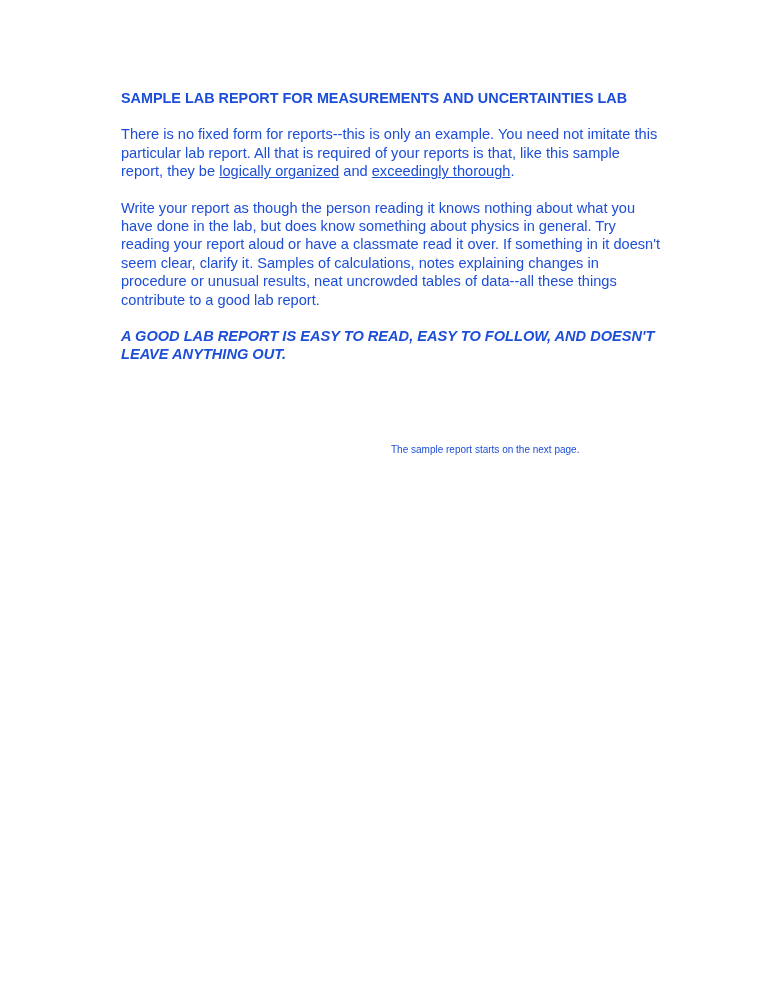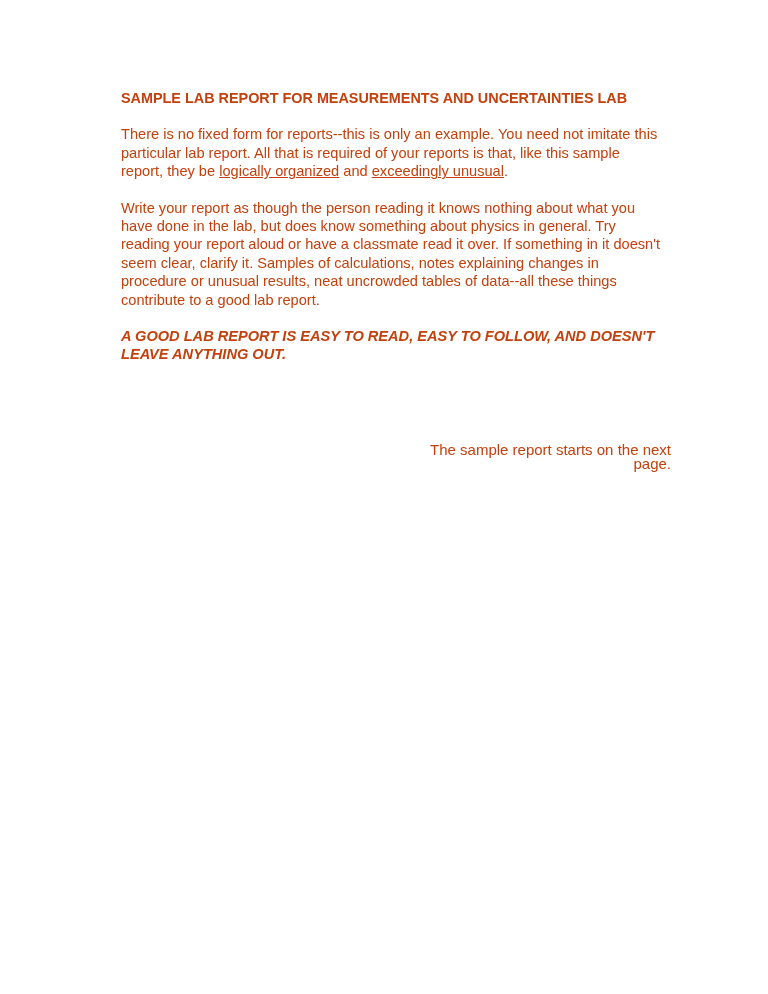--- a/index.html
+++ b/index.html
@@ -1,29 +1,29 @@
 <!DOCTYPE html>
 <html><head>
   <meta charset="utf-8">
   <style>
     html, body { margin: 0; padding: 0; background: #ffffff; }
     body { width: 768px; height: 994px; position: relative; overflow: hidden; }
     .page {
       position: absolute; left: 121px; top: 89px; width: 545px;
-      font-family: "Liberation Sans", sans-serif; color: #c2410c;
+      font-family: "Liberation Sans", sans-serif; color: #1d4ed8;
       font-size: 14.6px; line-height: 18.4px;
     }
     .title { font-weight: bold; margin: 0 0 18px 0; font-size: 14.4px; }
     p { margin: 0 0 18px 0; }
     .u { text-decoration: underline; }
     .shout { font-weight: bold; margin: 0; font-style: italic; }
-    .note { position: absolute; left: 270px; top: 354px; width: 280px; text-align: right; font-size: 15px; line-height: 14px; }
+    .note { position: absolute; left: 270px; top: 354px; width: 280px; font-size: 10px; line-height: 14px; }
   </style>
 </head>
 <body>
 
 <div class="page">
   <div class="title">SAMPLE LAB REPORT FOR MEASUREMENTS AND UNCERTAINTIES LAB</div>
-  <p><span>There is no fixed form for reports--this is only an example. You need not imitate this particular lab report. All that is required of your reports is that, like this sample report, they be </span><span class="u">logically organized</span><span> and </span><span class="u">exceedingly unusual</span><span>.</span></p>
+  <p><span>There is no fixed form for reports--this is only an example. You need not imitate this particular lab report. All that is required of your reports is that, like this sample report, they be </span><span class="u">logically organized</span><span> and </span><span class="u">exceedingly thorough</span><span>.</span></p>
   <p>Write your report as though the person reading it knows nothing about what you have done in the lab, but does know something about physics in general. Try reading your report aloud or have a classmate read it over. If something in it doesn't seem clear, clarify it. Samples of calculations, notes explaining changes in procedure or unusual results, neat uncrowded tables of data--all these things contribute to a good lab report.</p>
   <div class="shout">A GOOD LAB REPORT IS EASY TO READ, EASY TO FOLLOW, AND DOESN'T LEAVE ANYTHING OUT.</div>
   <div class="note">The sample report starts on the next page.</div>
 </div>
 
 </body></html>

